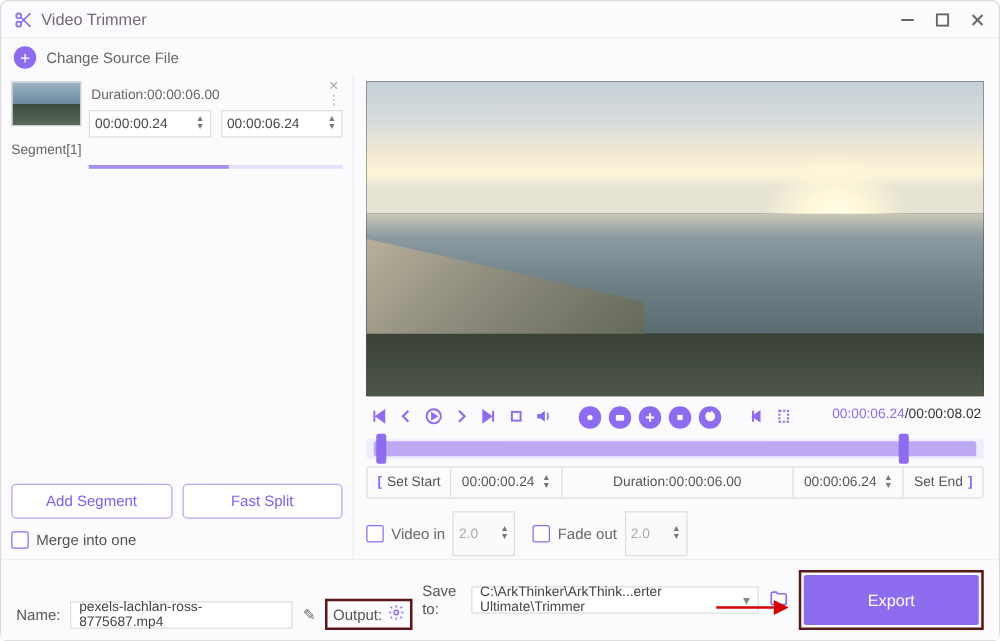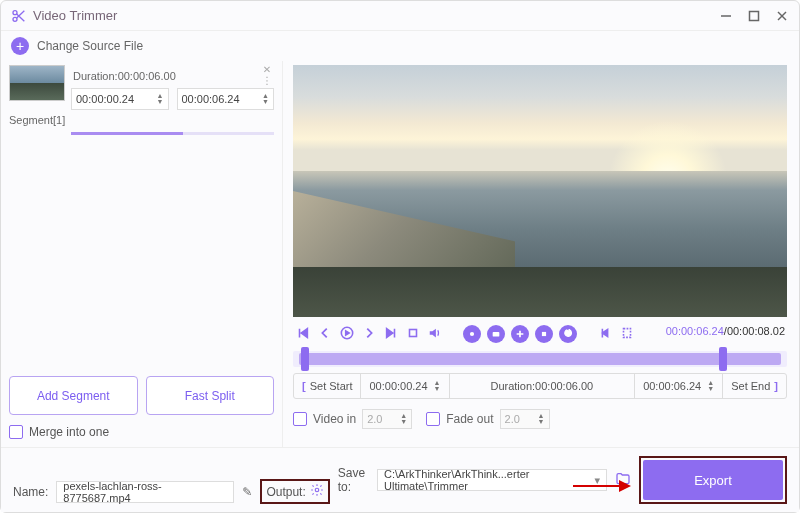--- a/index.html
+++ b/index.html
@@ -22,21 +22,21 @@
 .seg-close-col { display: flex; flex-direction: column; align-items: center; color: #aaa; gap: 1px; }
 .seg-close-col span { font-size: 10px; cursor: pointer; line-height: 10px; }
 .time-inputs { display: flex; gap: 8px; margin-top: 2px; }
 .time-input { flex: 1; height: 22px; border: 1px solid #ddd; background: #fff; display: flex; align-items: center; justify-content: space-between; padding: 0 4px; font-size: 11px; color: #444; }
 .stepper { display: flex; flex-direction: column; font-size: 7px; color: #777; line-height: 6px; cursor: pointer; }
 .seg-label { font-size: 11px; color: #666; margin-top: 4px; }
 .seg-slider { height: 3px; background: #e5e0f7; margin-top: 6px; position: relative; }
 .seg-slider::before { content:""; position:absolute; left:0; width:55%; height:100%; background:#a98cf1; }
 .left-spacer { flex: 1; }
 .seg-buttons { display: flex; gap: 8px; margin-top: 8px; }
-.seg-btn { flex: 1; height: 39px; border: 1px solid #b8a4f2; border-radius: 4px; background: #fff; color: #7b5df0; font-size: 12px; display: flex; align-items: center; justify-content: center; cursor: pointer; }
+.seg-btn { flex: 1; height: 28px; border: 1px solid #b8a4f2; border-radius: 4px; background: #fff; color: #7b5df0; font-size: 12px; display: flex; align-items: center; justify-content: center; cursor: pointer; }
 .merge-row { display: flex; align-items: center; gap: 6px; margin-top: 10px; font-size: 12px; color: #555; }
 .checkbox { width: 14px; height: 14px; border: 1.5px solid #8d6cf0; border-radius: 2px; background: #fff; }
 .right-pane { flex: 1; display: flex; flex-direction: column; padding: 4px 12px 0 10px; }
 .preview { width: 100%; height: 252px; background: #000; position: relative; overflow: hidden; }
 .sky { position:absolute; inset:0 0 58% 0; background: linear-gradient(to bottom, #c5d0d8 0%, #d8dcdc 30%, #f3e9d3 55%, #fdf4d8 70%, #e7e3d4 80%); }
 .sun { position:absolute; right:12%; top:22%; width:120px; height:120px; border-radius:50%; background: radial-gradient(circle, #fffef0 0%, #fff8d8 30%, rgba(255,248,216,0) 70%); }
 .sea { position:absolute; left:0; right:0; top:42%; bottom:20%; background: linear-gradient(to bottom, #c8c6b8 0%, #8b9aa0 20%, #6e7f86 60%, #5b6b72 100%); }
 .beach { position:absolute; left:0; right:55%; top:50%; bottom:0; background: linear-gradient(135deg, #b8b09a 0%, #8c8a7c 40%, #575f4f 100%); clip-path: polygon(0 0, 100% 40%, 100% 100%, 0 100%); }
 .fore { position:absolute; left:0; right:0; bottom:0; height:20%; background: linear-gradient(to bottom, #3a4238 0%, #4d5648 100%); }
 .player-controls { display: flex; gap: 6px; padding: 8px 2px 6px; color: #8d6cf0; }
@@ -52,21 +52,21 @@
 .timeline-fill { position:absolute; left:6px; right:6px; top:2px; bottom:2px; background:#bda9f3; border-radius:2px; }
 .timeline-handle { position:absolute; top:-4px; width:8px; height:24px; background:#8d6cf0; border-radius:2px; cursor:pointer; }
 .range-row { display: flex; align-items: center; gap: 0; border: 1px solid #ddd; border-radius: 3px; height: 26px; overflow: hidden; }
 .range-cell { display: flex; align-items: center; padding: 0 8px; height: 100%; font-size: 11px; color: #555; border-right: 1px solid #ddd; }
 .range-cell:last-child { border-right: none; }
 .range-cell .stepper { margin-left: 6px; }
 .bracket { color: #8d6cf0; font-weight: bold; margin-right: 4px; }
 .bracket-r { color: #8d6cf0; font-weight: bold; margin-left: 4px; }
 .fade-row { display: flex; align-items: center; gap: 14px; margin-top: 10px; font-size: 12px; color: #666; }
 .fade-item { display: flex; align-items: center; gap: 6px; }
-.fade-input { width: 50px; height: 20px; border: 1px solid #ddd; background: #fafafa; display: flex; align-items: center; justify-content: space-between; padding: 0 4px; font-size: 11px; color: #aaa; }
+.fade-input { width: 50px; height: 36px; border: 1px solid #ddd; background: #fafafa; display: flex; align-items: center; justify-content: space-between; padding: 0 4px; font-size: 11px; color: #aaa; }
 .bottom-bar { border-top: 1px solid #eee; padding: 8px 12px; display: flex; flex-direction: row; gap: 8px; background:#fbfbfd; position: relative; align-items: flex-end; }
 .bottom-row { display: flex; align-items: center; gap: 8px; font-size: 12px; color: #555; }
 .text-input { height: 22px; border: 1px solid #ddd; background: #fff; padding: 0 6px; display: flex; align-items: center; font-size: 11px; color: #444; }
 .pencil { color: #666; cursor: pointer; }
 .output-box { border: 2px solid #5a1717; padding: 2px 4px; display: flex; align-items: center; gap: 4px; }
 .gear-ic { color: #8d6cf0; cursor: pointer; }
 .save-select { flex: none; width: 230px; display:flex; align-items:center; justify-content:space-between; }
 .folder-ic { color: #8d6cf0; cursor: pointer; }
 .export-wrap { border: 2px solid #5a1717; padding: 2px; margin-left: auto; }
 .export-btn { width: 140px; height: 40px; background: #8d6cf0; color: #fff; display: flex; align-items: center; justify-content: center; border-radius: 2px; font-size: 13px; cursor: pointer; }

